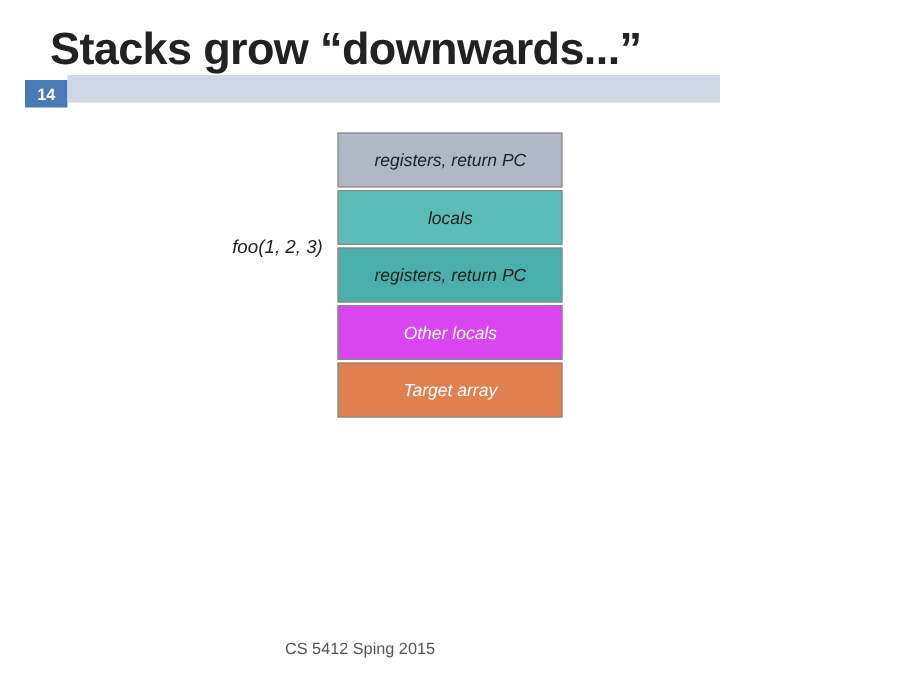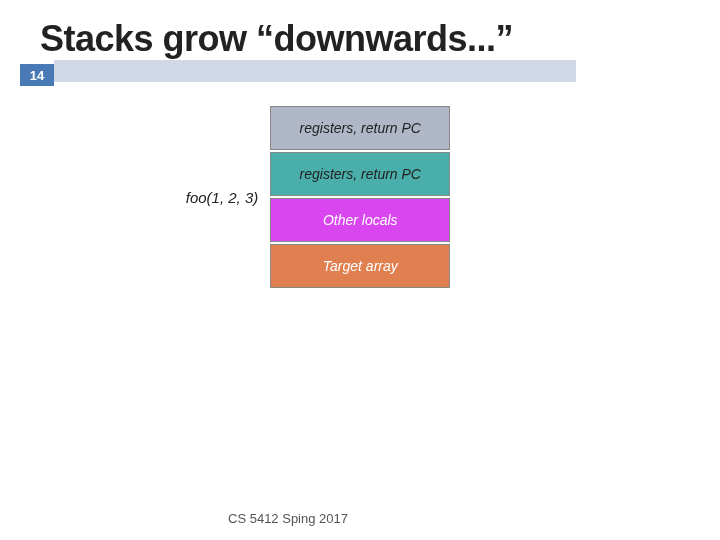--- a/index.html
+++ b/index.html
@@ -165,33 +165,36 @@
   <div class="content-area">
 
     <div class="left-label">foo(1, 2, 3)</div>
 
     <div class="stack-column">
 
       <div class="stack-box box-gray">
         <span>registers, return PC</span>
       </div>
 
+      <div class="stack-box box-teal">
+        <span>locals</span>
+      </div>
 
       <div class="stack-box box-teal-dark">
         <span>registers, return PC</span>
       </div>
 
       <div class="stack-box box-orange">
         <span>Other locals</span>
       </div>
 
       <div class="stack-box box-orange-light">
         <span>Target array</span>
       </div>
 
     </div>
 
 
   </div>
 
-  <div class="footer-text">CS 5412 Sping 2017</div>
+  <div class="footer-text">CS 5412 Sping 2015</div>
 
 </div>
 
 </body></html>

